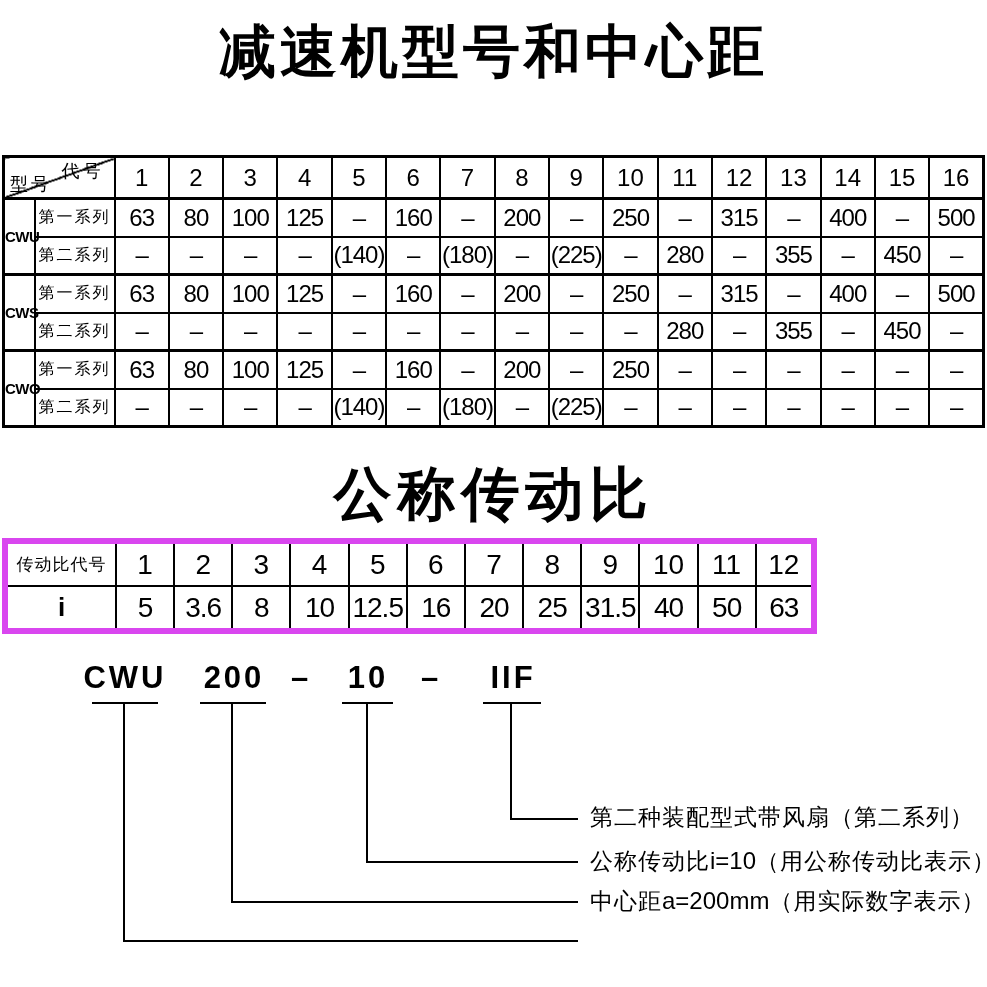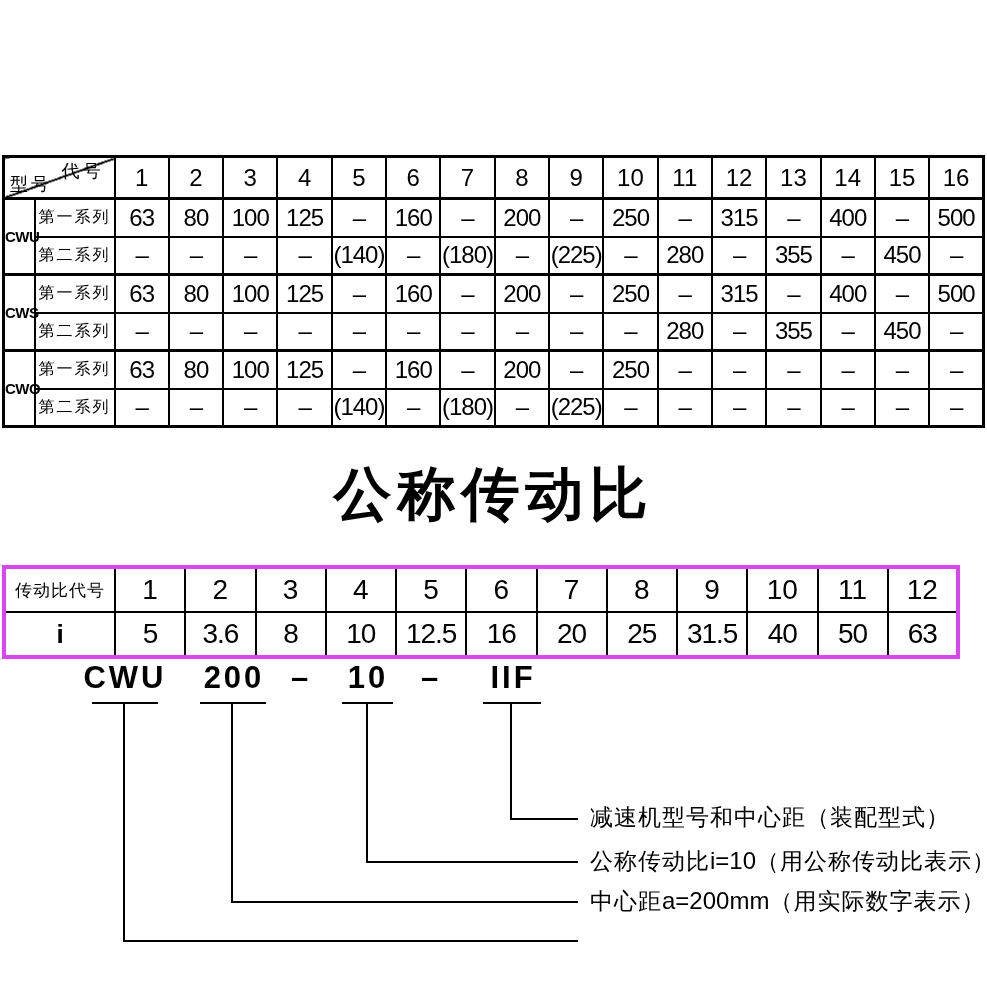--- a/index.html
+++ b/index.html
@@ -22,21 +22,21 @@
   .t1 tr.hdr td{border-bottom-width:3px;}
   .t1 td.code{font:24px "Liberation Sans",sans-serif;}
   .t1 td.val{font:24px "Liberation Sans",sans-serif;letter-spacing:-1px;}
   .t1 td.model{font:bold 15px "Liberation Sans",sans-serif;letter-spacing:-0.5px;}
   .t1 td.series{font:16px "Liberation Serif",serif;letter-spacing:2px;}
   .t1 td.corner{position:relative;
       background:linear-gradient(to bottom right,#fff calc(50% - 1px),#000 calc(50% - 1px),#000 calc(50% + 1px),#fff calc(50% + 1px));margin-top:18px;}
   .corner-top{position:absolute;top:1px;right:10px;font:18px "Liberation Serif",serif;letter-spacing:3px;}
   .corner-bottom{position:absolute;bottom:1px;left:5px;font:18px "Liberation Serif",serif;letter-spacing:3px;}
 
-  .t2{position:absolute;left:2px;top:565px;width:958px;border:4px solid #d946ef;}
+  .t2{position:absolute;left:2px;top:538px;width:815px;border:6px solid #d946ef;}
   .t2 tr{height:45px;}
   .t2 td.rowhead{font:17px "Liberation Serif",serif;letter-spacing:1px;}
   .t2 td.ihead{font:bold 26px "Liberation Sans",sans-serif;}
   .t2 td.code{font:28px "Liberation Sans",sans-serif;}
   .t2 td.val{font:28px "Liberation Sans",sans-serif;letter-spacing:-1px;}
 
   
   .part{position:absolute;top:660px;transform:translateX(-50%);
         font:bold 31px "Liberation Sans",sans-serif;letter-spacing:3px;white-space:nowrap;}
   .p0{left:125px;} .p1{left:234px;} .p2{left:301px;} .p3{left:368px;} .p4{left:431px;} .p5{left:513px;}
@@ -57,20 +57,21 @@
        letter-spacing:1px;white-space:nowrap;line-height:28px;}
   .a1{top:804px;} .a2{top:847px;} .a3{top:887px;} .a4{top:926px;width:362px;white-space:normal;}
   .a4 .line2{text-align:right;padding-right:6px;}
   .lat{font-family:"Liberation Sans",sans-serif;font-weight:normal;font-size:24px;letter-spacing:0;}
 </style>
 </head>
 <body>
 
 <div class="page">
 
+  <h1 class="title1">减速机型号和中心距</h1>
 
   <table class="t1">
     <colgroup>
       <col style="width:31px">
         <col style="width:80px">
       <col>
         <col>
         <col>
         <col>
         <col>
@@ -298,21 +299,21 @@
     <div class="ln v2"></div>
     <div class="ln v3"></div>
     <div class="ln v4"></div>
 
     <div class="ln h1"></div>
     <div class="ln h2"></div>
     <div class="ln h3"></div>
     <div class="ln h4"></div>
 
     <div class="ann a1">
-      <span>减速机型号和中心距（装配型式）</span>
+      <span>第二种装配型式带风扇（第二系列）</span>
     </div>
     <div class="ann a2">
       <span>公称传动比</span><span class="lat">i=10</span><span>（用公称传动比表示）</span>
     </div>
     <div class="ann a3">
       <span>中心距</span><span class="lat">a=200mm</span><span>（用实际数字表示）</span>
     </div>
     <div class="ann a4">
     </div>
   </div>

